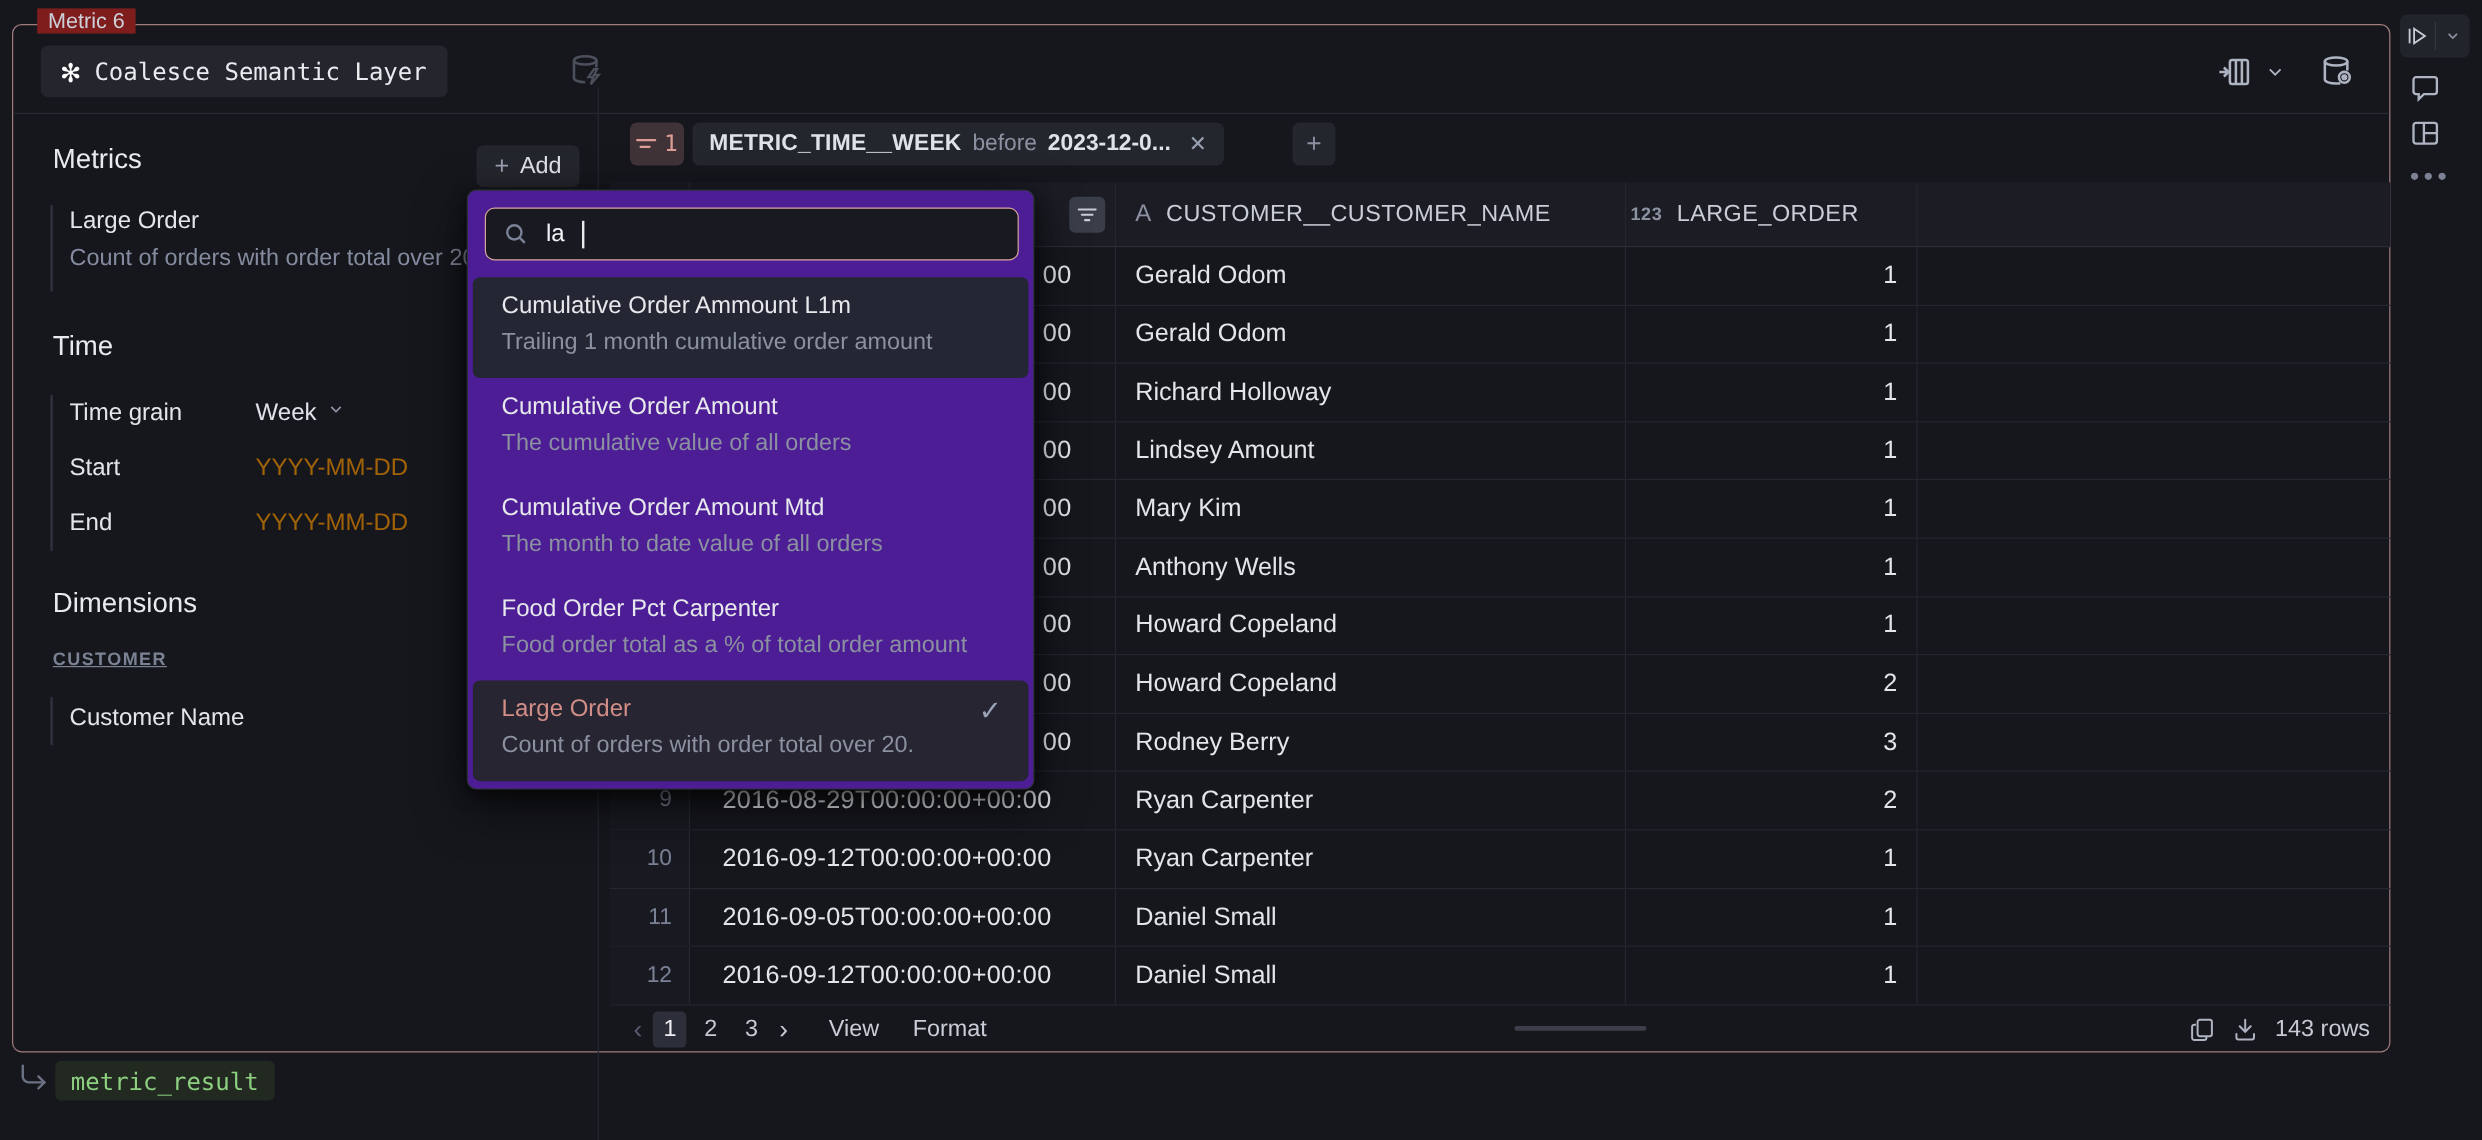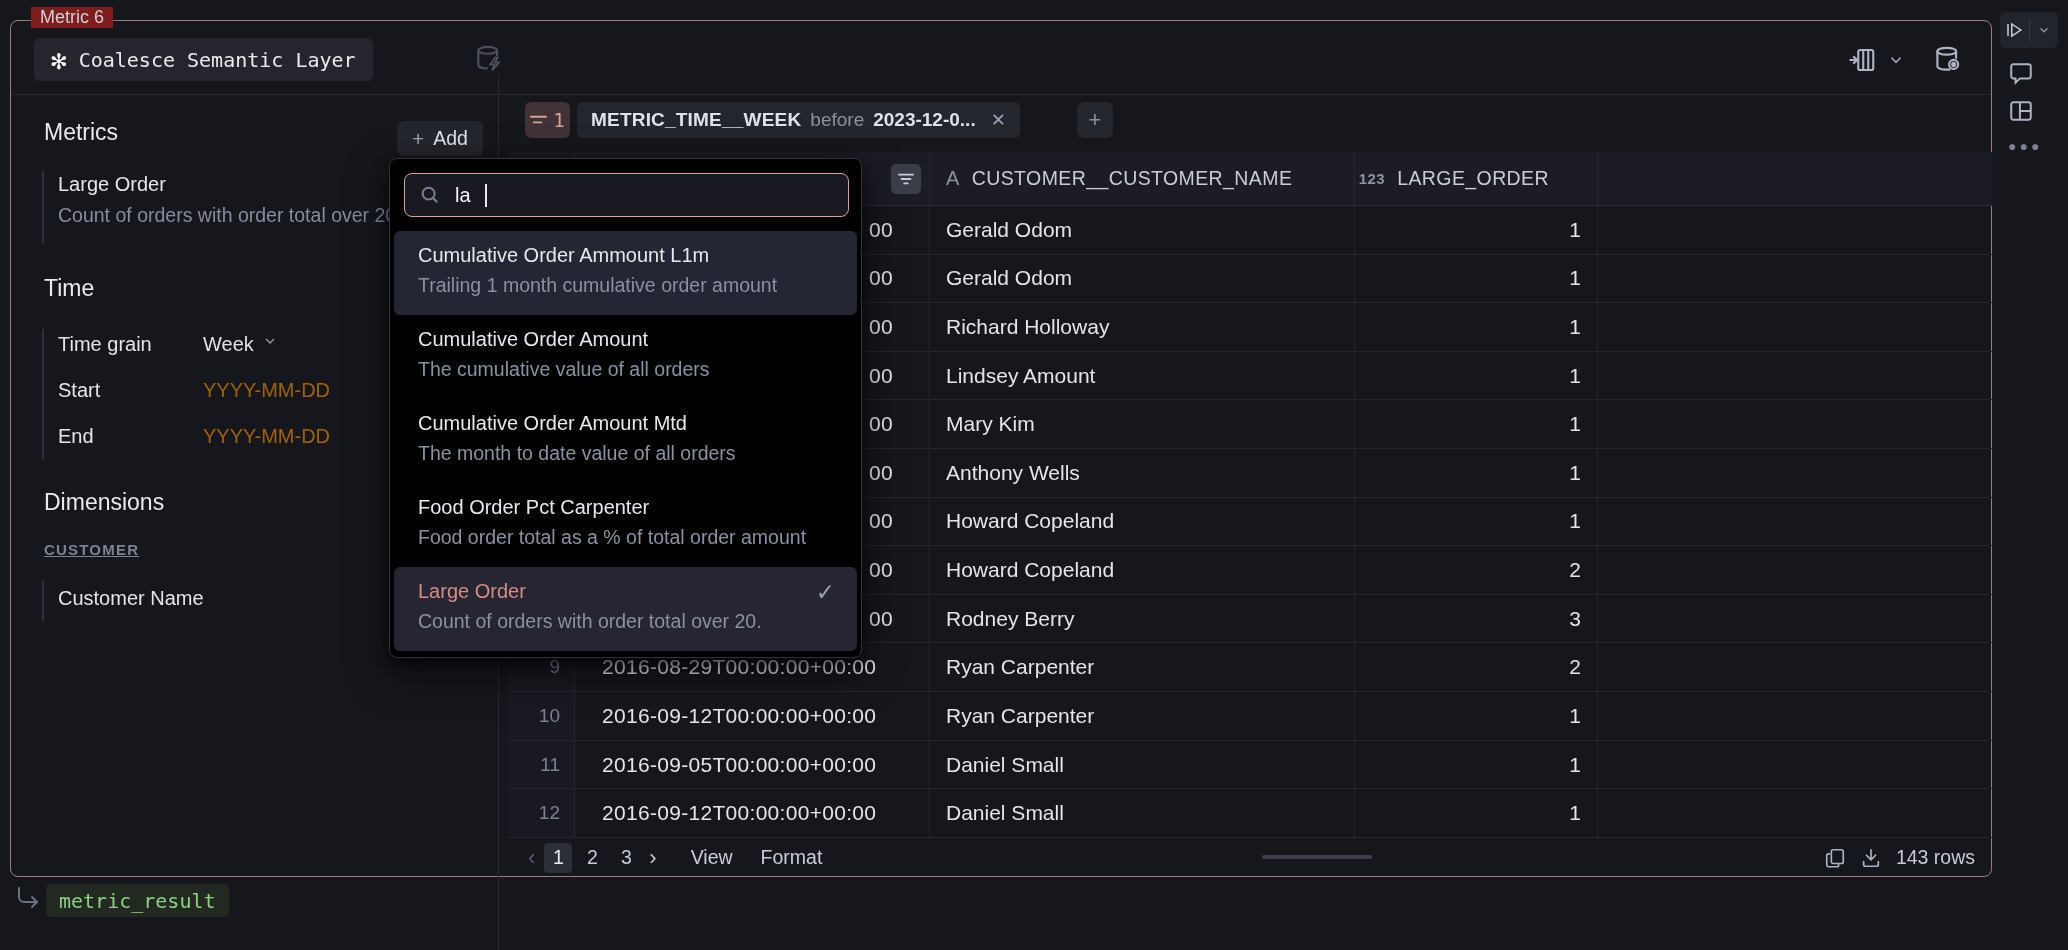--- a/index.html
+++ b/index.html
@@ -20,21 +20,21 @@
   .snowflake { font-size:26px; color:#ffffff; line-height:1; }
   .dim-icon { position:absolute; left:462px; top:22px; }
 
   .cell-topright { position:absolute; right:28px; top:24px; display:flex; align-items:center; gap:10px; }
 
   
   .heading { position:absolute; font-size:23px; color:#e8eaee; }
   .group { position:absolute; border-left:2px solid #2f323d; padding-left:14px; }
   .lbl { font-size:20px; color:#e3e5ea; }
   .sub { font-size:19.5px; color:#858ca0; white-space:nowrap; }
-  .kv-row { display:flex; align-items:center; height:30px; margin-bottom:16px; }
+  .kv-row { display:flex; align-items:center; height:30px; margin-bottom:16px;gap:10px; }
   .kv-key { width:145px; font-size:20px; color:#e3e5ea; }
   .kv-val { font-size:20px; color:#dfe2e8; display:flex; align-items:flex-start; gap:8px; }
   .kv-ph  { font-size:20px; color:#a16207; }
   .dim-group-label { position:absolute; font-size:15px; font-weight:bold; letter-spacing:1.2px; color:#7b8294;text-decoration:underline; }
 
   .add-btn { position:absolute; left:386px; top:100px; height:35px; padding:0 15px; background:#24262d;
              border-radius:6px; display:flex; align-items:center; gap:9px; cursor:pointer; }
   .add-plus { font-size:21px; color:#9ba1b1; }
   .add-text { font-size:19.5px; color:#dfe2e8; }
 
@@ -82,21 +82,21 @@
   .pg-next { color:#c6cad4; font-size:22px; padding:0 6px; cursor:pointer; }
   .pg-page { min-width:28px; height:30px; display:flex; align-items:center; justify-content:center;
              font-size:19.5px; color:#c6cad4; margin:0 3px; border-radius:4px; cursor:pointer; }
   .pg-page.active { background:#2c2e39; color:#eceef2; }
   .pg-link { font-size:19.5px; color:#c9cdd7; margin-left:28px; cursor:pointer; }
   .hscroll { position:absolute; left:754px; top:17px; width:110px; height:4px; border-radius:2px; background:#3c3f4a; }
   .rows-info { position:absolute; right:17px; top:0; height:39px; display:flex; align-items:center; gap:14px; }
   .rows-count { font-size:19.5px; color:#c6cad4; }
 
   
-  .dropdown { position:absolute; left:389px; top:158px; width:473px; height:500px; background:#000000;
+  .dropdown { position:absolute; left:389px; top:158px; width:473px; height:500px; background:#4c1d95;
               border:1px solid #2f323c; border-radius:8px; z-index:30;
               box-shadow:0 14px 40px rgba(0,0,0,0.6), 0 4px 14px rgba(0,0,0,0.45); }
   .dd-search { position:absolute; left:14px; top:14px; width:445px; height:44px; border:1.5px solid #d6a39b;
                border-radius:8px; display:flex; align-items:center; gap:14px; padding:0 14px; background:#191a21; }
   .dd-search-text { font-size:20px; color:#f2f3f6; }
   .caret { display:inline-block; width:2px; height:23px; background:#e8eaee; vertical-align:middle;
            animation:blink 1.1s step-end infinite; }
   @keyframes blink { 50% { opacity:0; } }
   .dd-items { position:absolute; left:4px; right:4px; top:72px; }
   .dd-item { position:relative; height:84px; border-radius:6px; padding:13px 20px 0 24px; cursor:pointer; }

